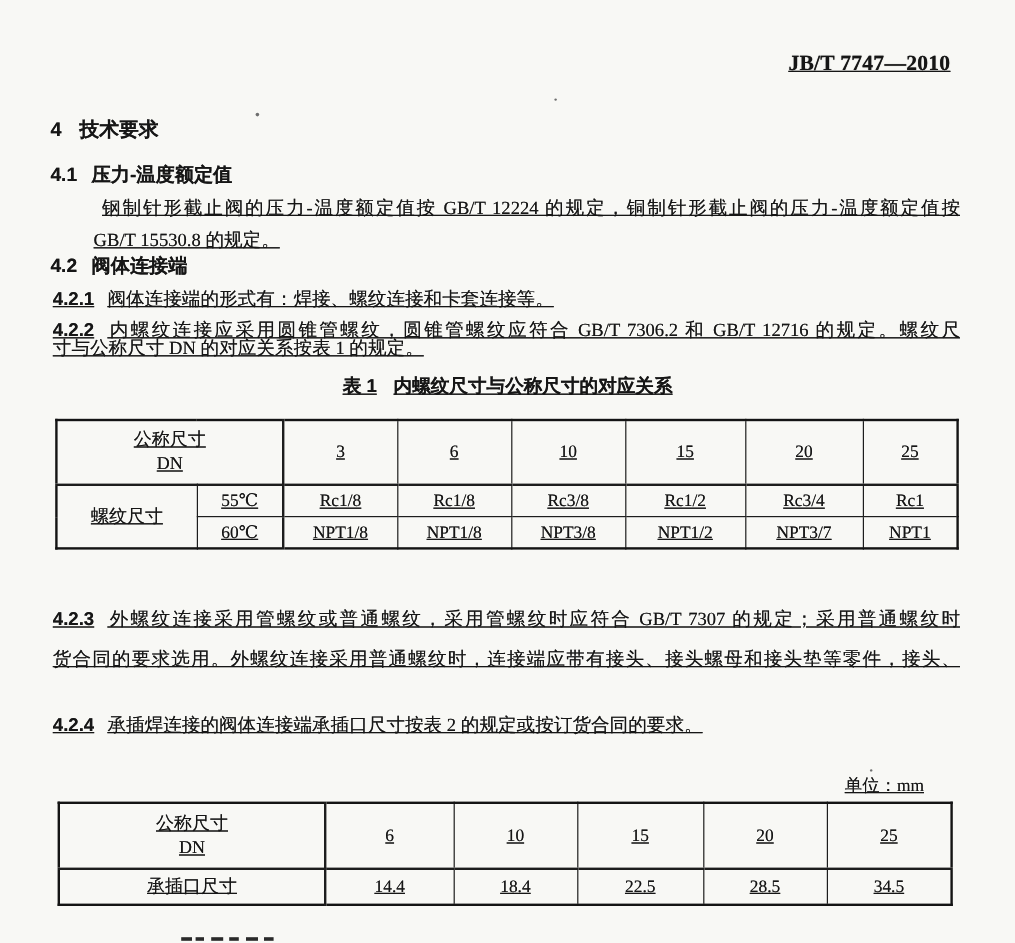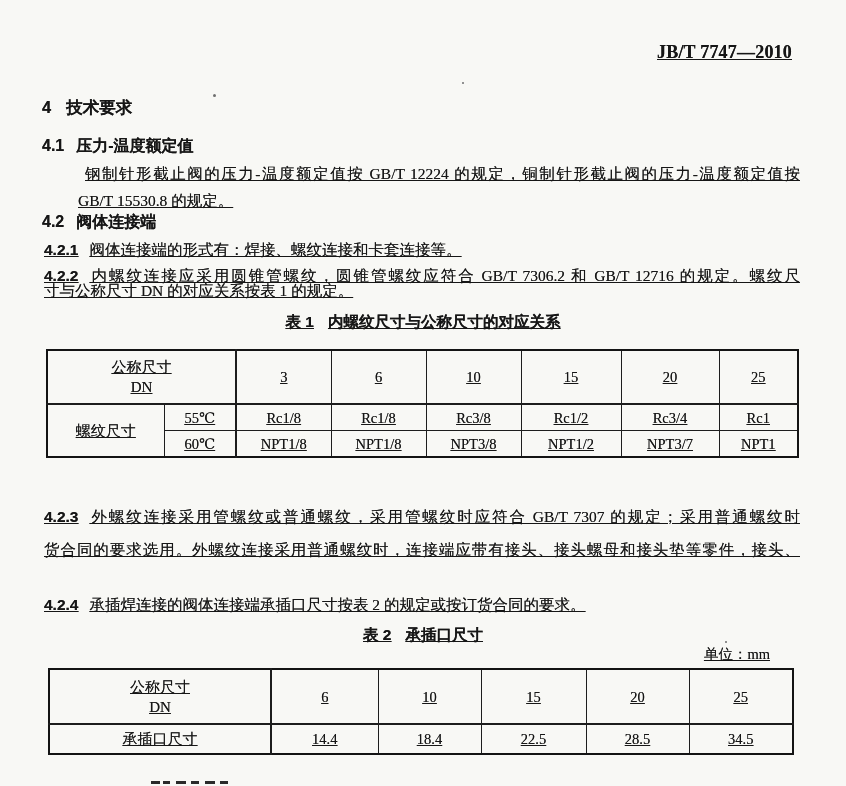--- a/index.html
+++ b/index.html
@@ -163,23 +163,20 @@
 
   <div class="abs line just" style="top:507px;left:44px;width:756px;">
     <span class="cnum">4.2.3</span><span class="ctext">外螺纹连接采用管螺纹或普通螺纹，采用管螺纹时应符合 GB/T 7307 的规定；采用普通螺纹时</span>
   </div>
   <div class="abs line just" style="top:540px;left:44px;width:756px;">货合同的要求选用。外螺纹连接采用普通螺纹时，连接端应带有接头、接头螺母和接头垫等零件，接头、</div>
 
   <div class="abs line" style="top:595px;left:44px;">
     <span class="cnum">4.2.4</span><span class="ctext">承插焊连接的阀体连接端承插口尺寸按表 2 的规定或按订货合同的要求。</span>
   </div>
 
-  <div class="abs tcaption" style="top:625px;">
-    <span class="cap-label">表 2</span><span class="cap-title">承插口尺寸</span>
-  </div>
   <div class="abs unit-note">单位：mm</div>
 
   <table class="abs t2">
     <colgroup>
       <col style="width:222px">
       <col style="width:107px">
         <col style="width:103px">
         <col style="width:105px">
       <col style="width:103px">
         <col style="width:104px">

